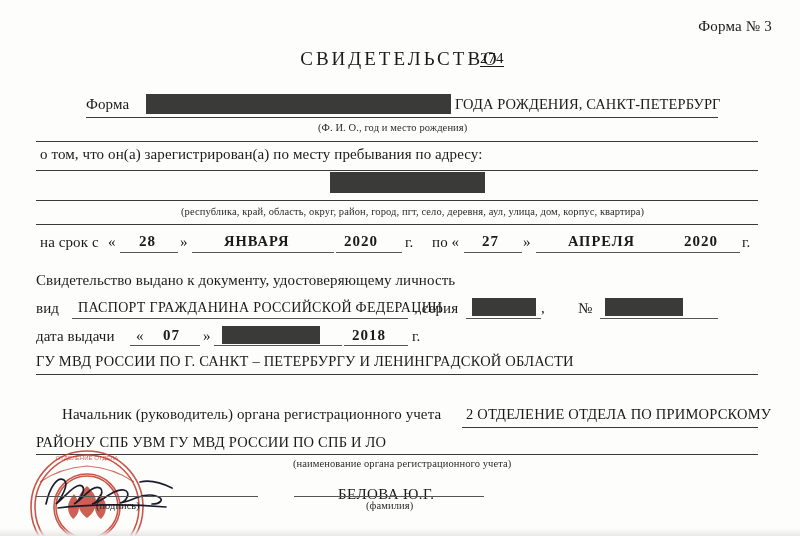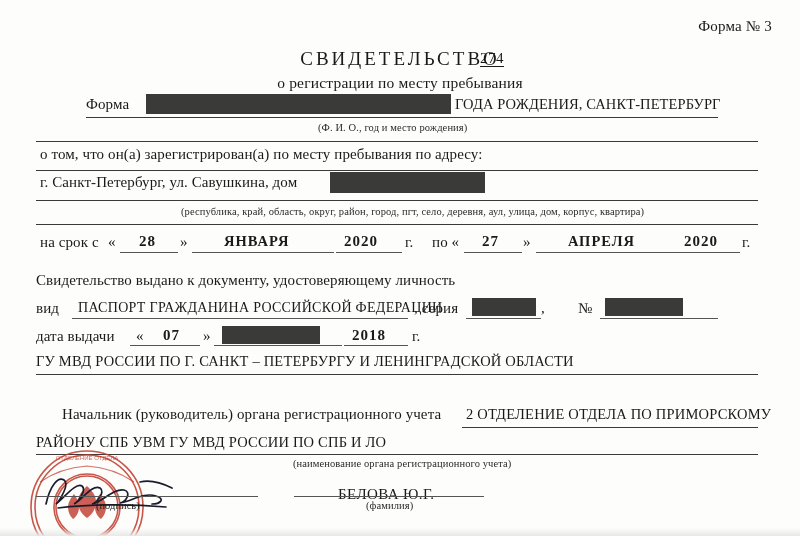--- a/index.html
+++ b/index.html
@@ -120,34 +120,32 @@
 <body>
 
 <div class="page">
 
   <div class="form-no">Форма № 3</div>
 
   <div class="title">
     <span class="title-inner">СВИДЕТЕЛЬСТВО</span>
   </div>
   <div class="cert-number">274</div>
-  <div class="subtitle">о регистрации по месту пребывания</div>
 
   <div class="t" style="left:86px; top:96px;">Форма</div>
   <div class="redact" style="left:146px; top:94px; width:305px; height:20px;"></div>
   <div class="t" style="left:455px; top:96px; font-size:14.5px;">ГОДА РОЖДЕНИЯ, САНКТ-ПЕТЕРБУРГ</div>
   <div class="rule" style="left:86px; top:117px; width:632px;"></div>
 
   <div class="small" style="left:318px; top:122px;">(Ф. И. О., год и место рождения)</div>
   <div class="rule" style="left:36px; top:141px; width:722px;"></div>
 
   <div class="t" style="left:40px; top:146px;">о том, что он(а) зарегистрирован(а) по месту пребывания по адресу:</div>
   <div class="rule" style="left:36px; top:170px; width:722px;"></div>
 
-  <div class="t" style="left:40px; top:174px;">г. Санкт-Петербург, ул. Савушкина, дом</div>
   <div class="redact" style="left:330px; top:172px; width:155px; height:21px;"></div>
   <div class="rule" style="left:36px; top:200px; width:722px;"></div>
   <div class="small" style="left:181px; top:206px;">(республика, край, область, округ, район, город, пгт, село, деревня, аул, улица, дом, корпус, квартира)</div>
   <div class="rule" style="left:36px; top:224px; width:722px;"></div>
 
   <div class="t" style="left:40px; top:234px;">на срок с</div>
   <div class="t" style="left:108px; top:234px;">«</div>
   <div class="t" style="left:139px; top:233px; font-weight:bold; letter-spacing:1px;">28</div>
   <div class="t" style="left:180px; top:234px;">»</div>
   <div class="t" style="left:224px; top:233px; font-weight:bold; letter-spacing:1px; font-size:14.5px;">ЯНВАРЯ</div>

